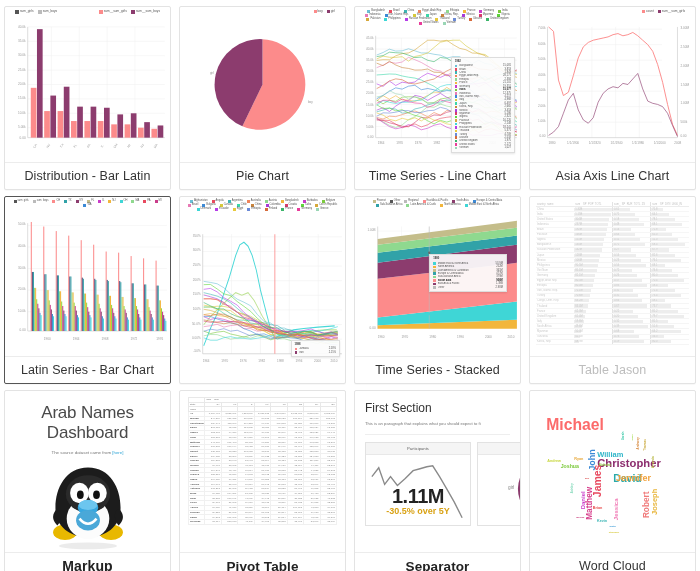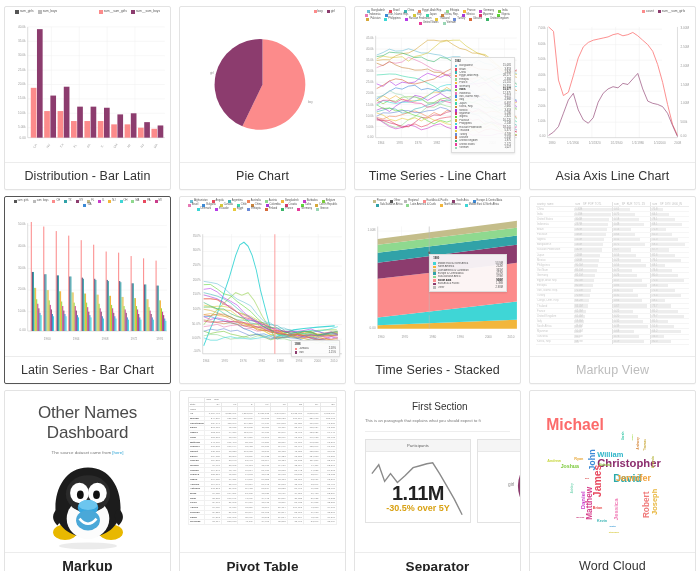--- a/index.html
+++ b/index.html
@@ -105,21 +105,21 @@
   
   .pivwrap { position:absolute; inset:0; padding: 6px 8px; }
   table.piv { width:100%; border-collapse: collapse; font-size: 2.5px; color:#8c8c8c; table-layout: fixed;}
   table.piv th { font-weight: normal; text-align: right; border:.4px solid #e8e8e8; padding: .35px 1px; color:#777; }
   table.piv th.l { text-align:left; }
   table.piv td { text-align: right; border:.4px solid #f0f0f0; padding:.35px 1px; white-space:nowrap; overflow:hidden;}
   table.piv td.n { text-align:left; font-weight:bold; color:#555; }
 
   
   .sepwrap { position:absolute; inset:0; padding: 10px 10px 0 10px; }
-  .sep-h { font-size: 10px; color:#333;margin-left:47px; }
+  .sep-h { font-size: 12px; color:#333; }
   .sep-p { font-size: 4.2px; color:#777; margin-top: 6px; line-height:1.3;}
   .sep-rule { border-top:1px solid #eee; margin-top: 8px; }
   .bignum-row { display:flex; gap:6px; margin-top: 7px; }
   .bignum {
     flex: 0 0 auto; width: 106px; height: 84px;
     border:1px solid #e2e2e2; background:#fff; position:relative; overflow:hidden;
   }
   .bignum .hdr {
     height:12px; background:#f5f5f5; border-bottom:1px solid #e8e8e8;
     font-size:4.2px; color:#666; display:flex; align-items:center; justify-content:center;
@@ -1318,27 +1318,27 @@
               <tr>
                 <td>Korea, Rep.</td>
                 <td class="barcell"><i class="bg" style="width: 11.6%;"></i><span>48.9M</span></td>
                 <td class="colsep barcell"><i class="bg" style="width: 83%;"></i><span>0.19</span></td>
                 <td class="colsep barcell"><i class="bg" style="width: 52%;"></i><span>80.0</span></td>
               </tr>
             </tbody>
         </table>
       </div>
     </div>
-    <div class="card-foot muted">Markup View</div>
+    <div class="card-foot muted">Table Jason</div>
   </div>
 
   <div class="card">
     <div class="card-body">
       <div class="markup">
-        <h1>Other Names Dashboard</h1>
+        <h1>Arab Names Dashboard</h1>
         <div class="sub">
           <span>The source dataset came from </span><a href="#">[here]</a>
         </div>
         <svg class="tux" width="86" height="92" viewBox="0 0 100 108">
           <ellipse cx="50" cy="102" rx="34" ry="4" fill="#ddd" opacity=".6"></ellipse>
           <ellipse cx="23" cy="86" rx="14" ry="9" fill="#e8b800"></ellipse>
           <ellipse cx="77" cy="86" rx="14" ry="9" fill="#e8b800"></ellipse>
           <path d="M50 10 C22 10 10 38 12 62 C13 78 28 92 50 92 C72 92 87 78 88 62 C90 38 78 10 50 10 Z" fill="#1c1c1c"></path>
           <ellipse cx="50" cy="70" rx="25" ry="24" fill="#fcfcfc"></ellipse>
           <ellipse cx="50" cy="41" rx="26" ry="22" fill="#2a2a2a"></ellipse>

